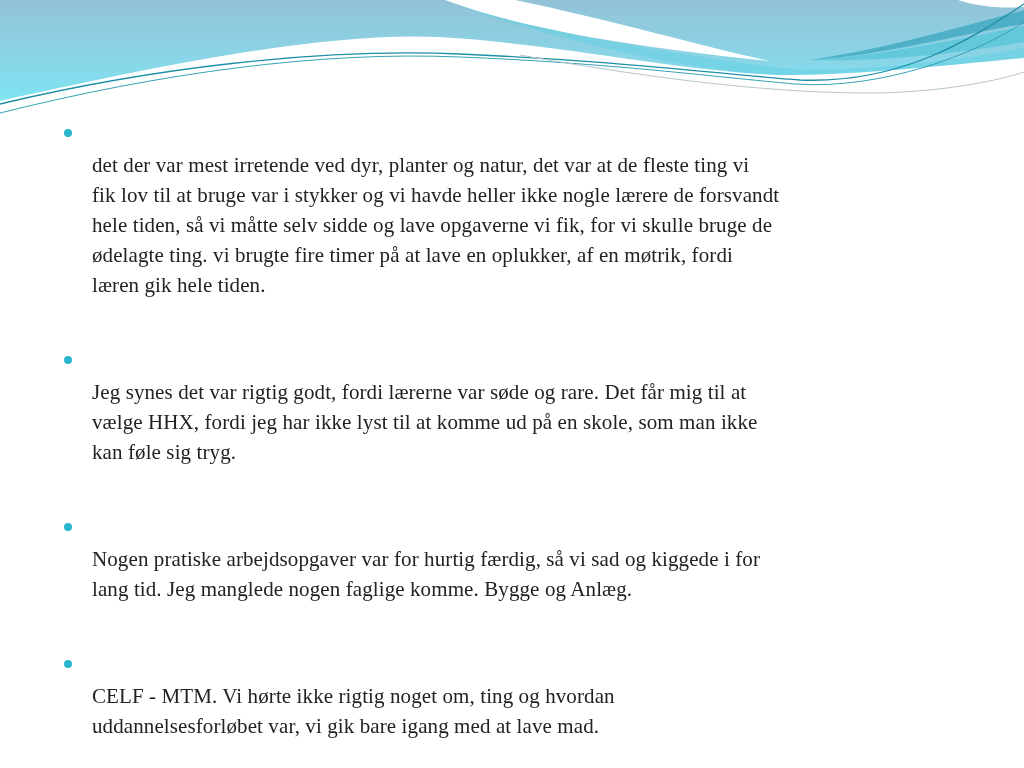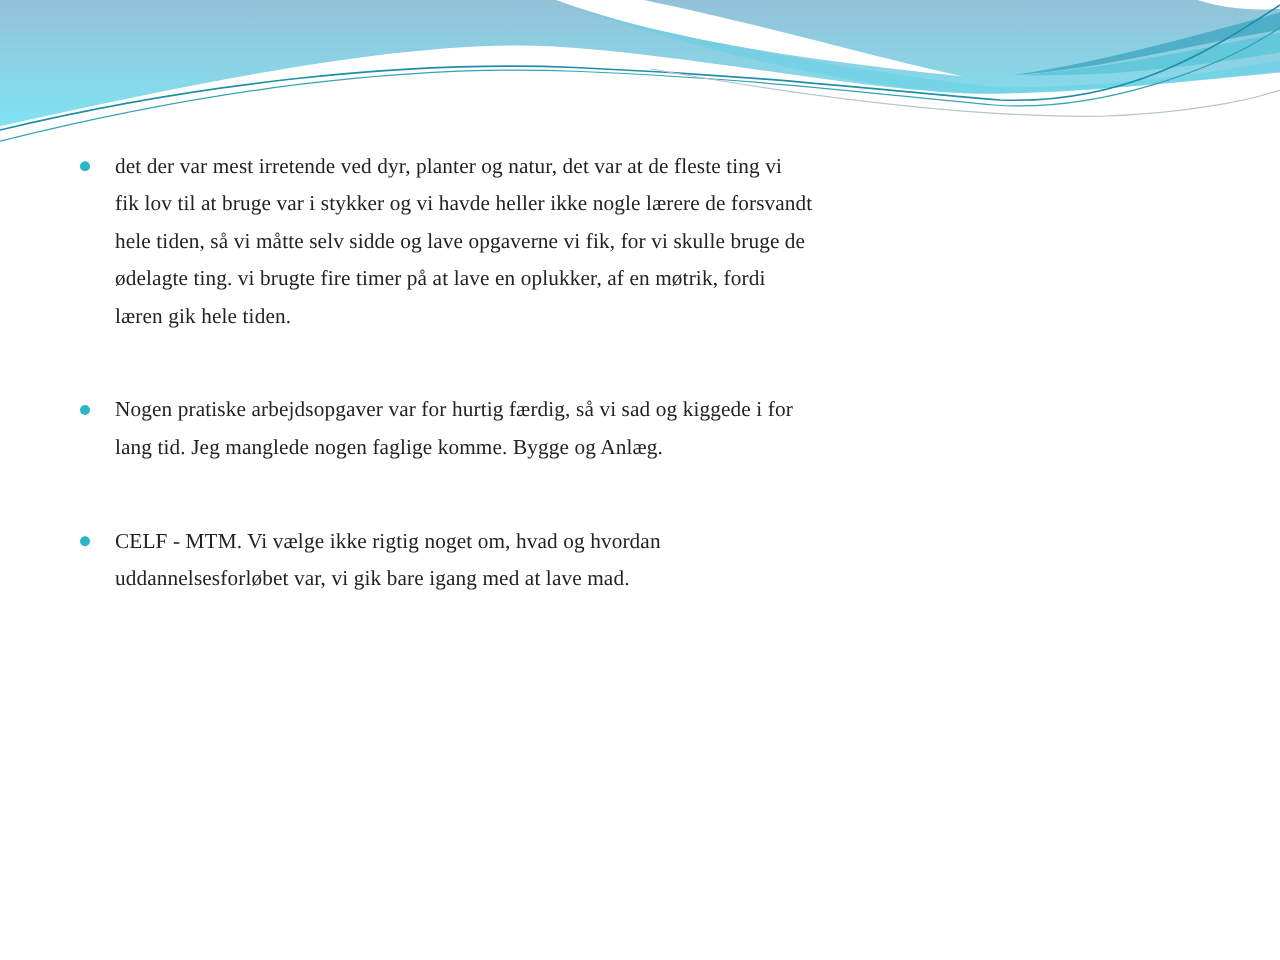--- a/index.html
+++ b/index.html
@@ -40,25 +40,26 @@
   .bullet-dot {
     flex: 0 0 auto;
     width: 8px;
     height: 8px;
     border-radius: 50%;
     background: #2ab5cb;
     margin: 11px 20px 0 0;
   }
   .bullet-text {
     flex: 1 1 auto;
-    font-size: 17px;
+    font-size: 21px;
     line-height: 30px;
     color: #222222;
     white-space: pre-line;
     letter-spacing: 0.1px;
+    margin-top: 32px;
   }
 </style>
 </head>
 <body>
 
 <div class="slide">
 
   <svg class="wave-header" width="1024" height="150" viewBox="0 0 1024 150" xmlns="http://www.w3.org/2000/svg">
     <defs>
       <linearGradient id="sky" x1="0" y1="0" x2="0" y2="1">
@@ -88,23 +89,29 @@
     <li class="bullet-item">
       <span class="bullet-dot"></span>
       <span class="bullet-text">det der var mest irretende ved dyr, planter og natur, det var at de fleste ting vi
 fik lov til at bruge var i stykker og vi havde heller ikke nogle lærere de forsvandt
 hele tiden, så vi måtte selv sidde og lave opgaverne vi fik, for vi skulle bruge de
 ødelagte ting. vi brugte fire timer på at lave en oplukker, af en møtrik, fordi
 læren gik hele tiden.</span>
     </li>
     <li class="bullet-item">
       <span class="bullet-dot"></span>
+      <span class="bullet-text">Jeg synes det var rigtig godt, fordi lærerne var søde og rare. Det får mig til at
+vælge HHX, fordi jeg har ikke lyst til at komme ud på en skole, som man ikke
+kan føle sig tryg.</span>
+    </li>
+    <li class="bullet-item">
+      <span class="bullet-dot"></span>
       <span class="bullet-text">Nogen pratiske arbejdsopgaver var for hurtig færdig, så vi sad og kiggede i for
 lang tid. Jeg manglede nogen faglige komme. Bygge og Anlæg.</span>
     </li>
     <li class="bullet-item">
       <span class="bullet-dot"></span>
-      <span class="bullet-text">CELF - MTM. Vi vælge ikke rigtig noget om, hvad og hvordan
+      <span class="bullet-text">CELF - MTM. Vi hørte ikke rigtig noget om, ting og hvordan
 uddannelsesforløbet var, vi gik bare igang med at lave mad.</span>
     </li>
   </ul>
 
 </div>
 
 </body></html>

